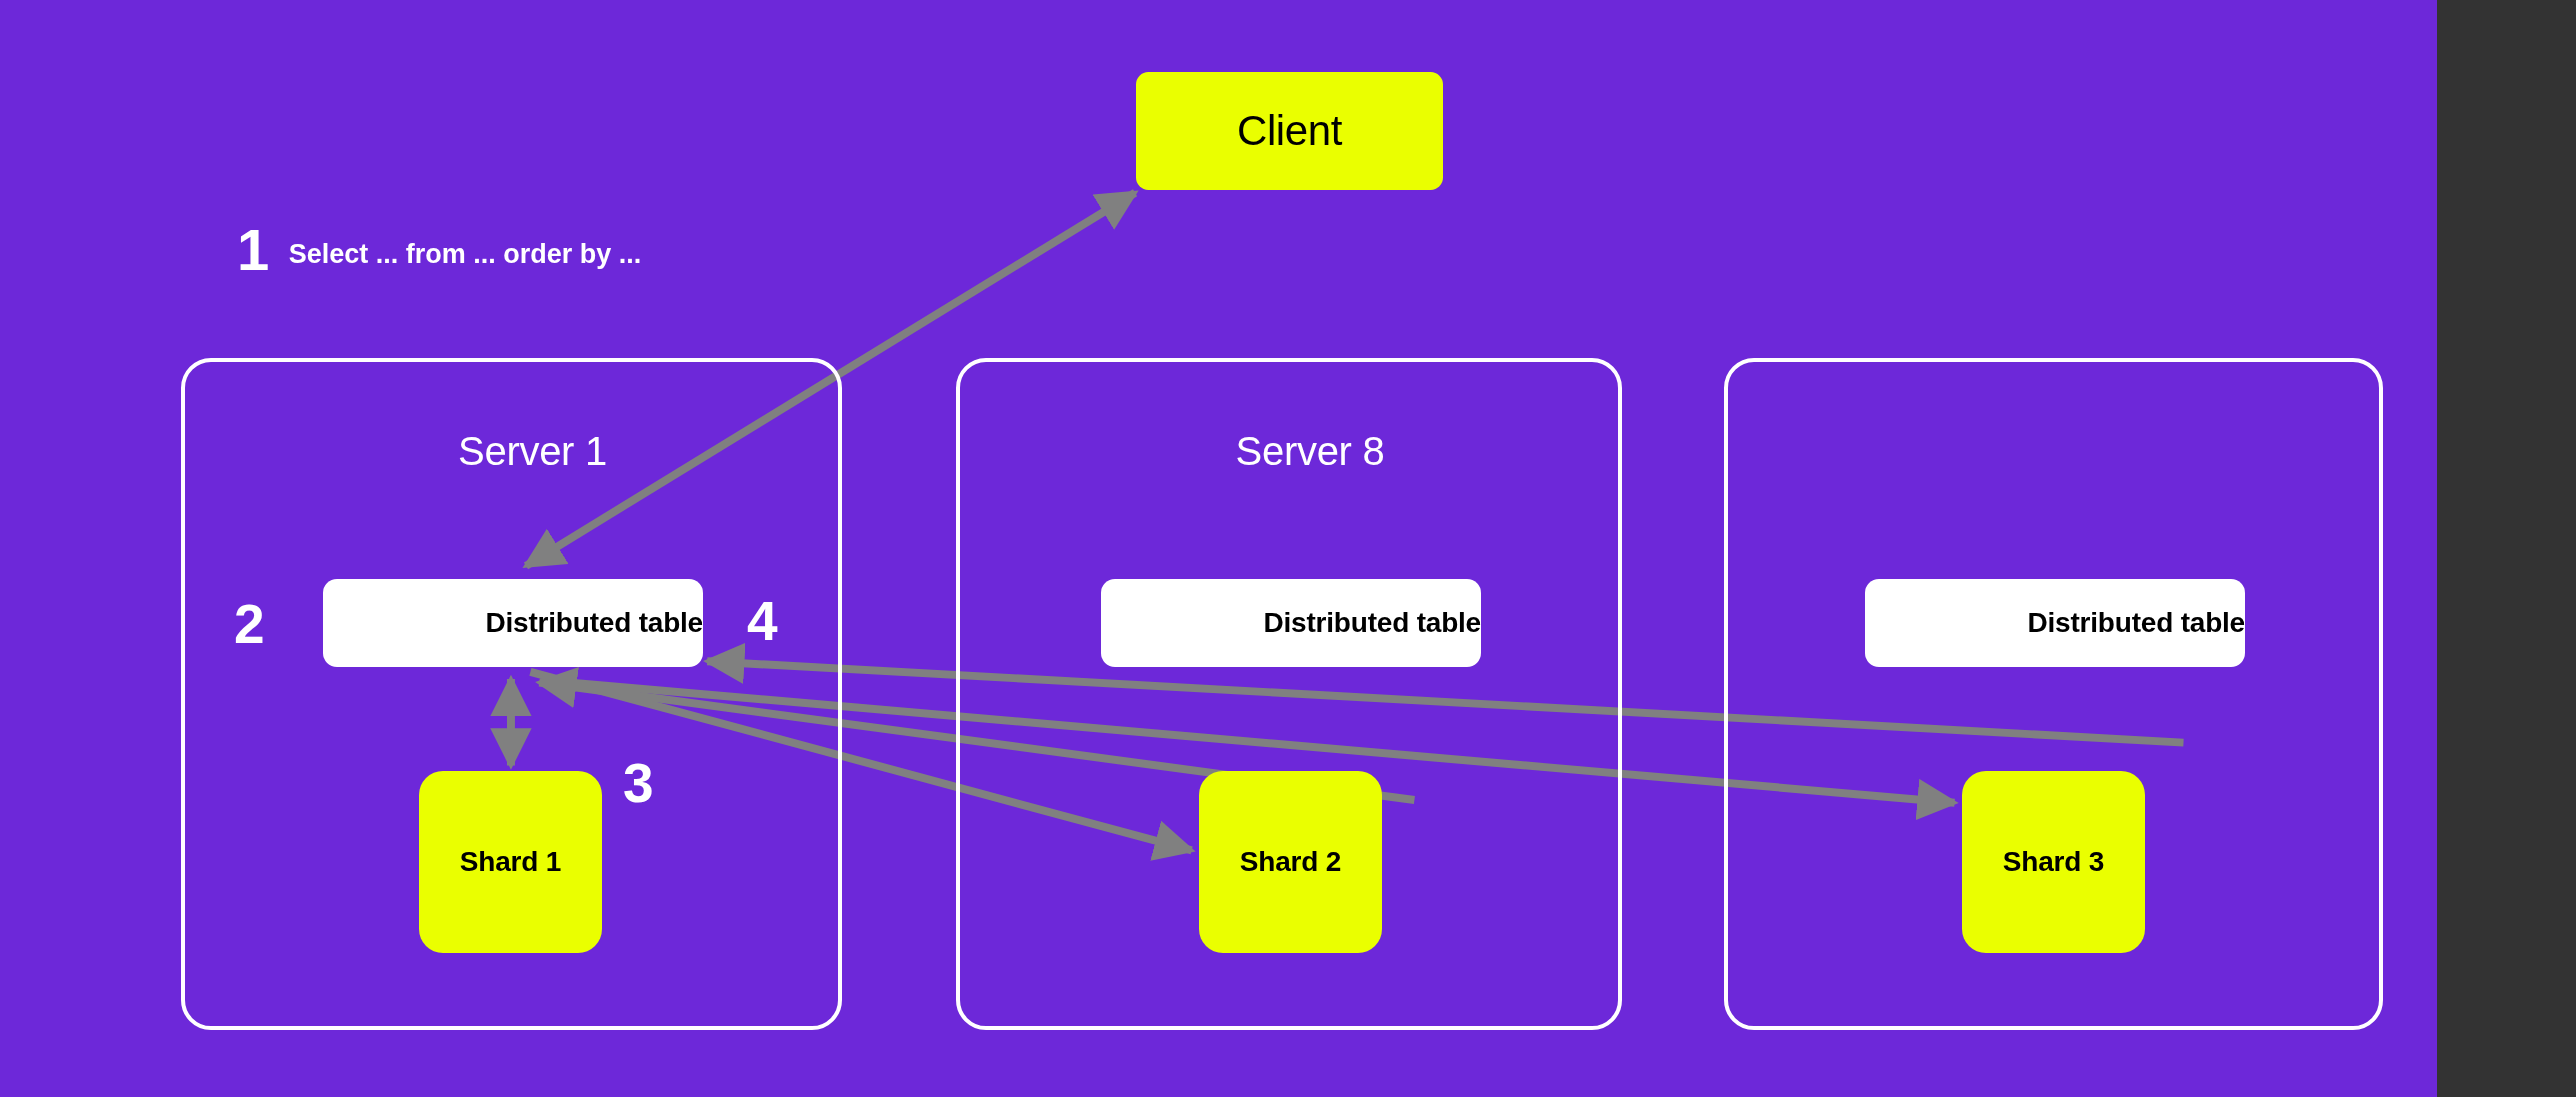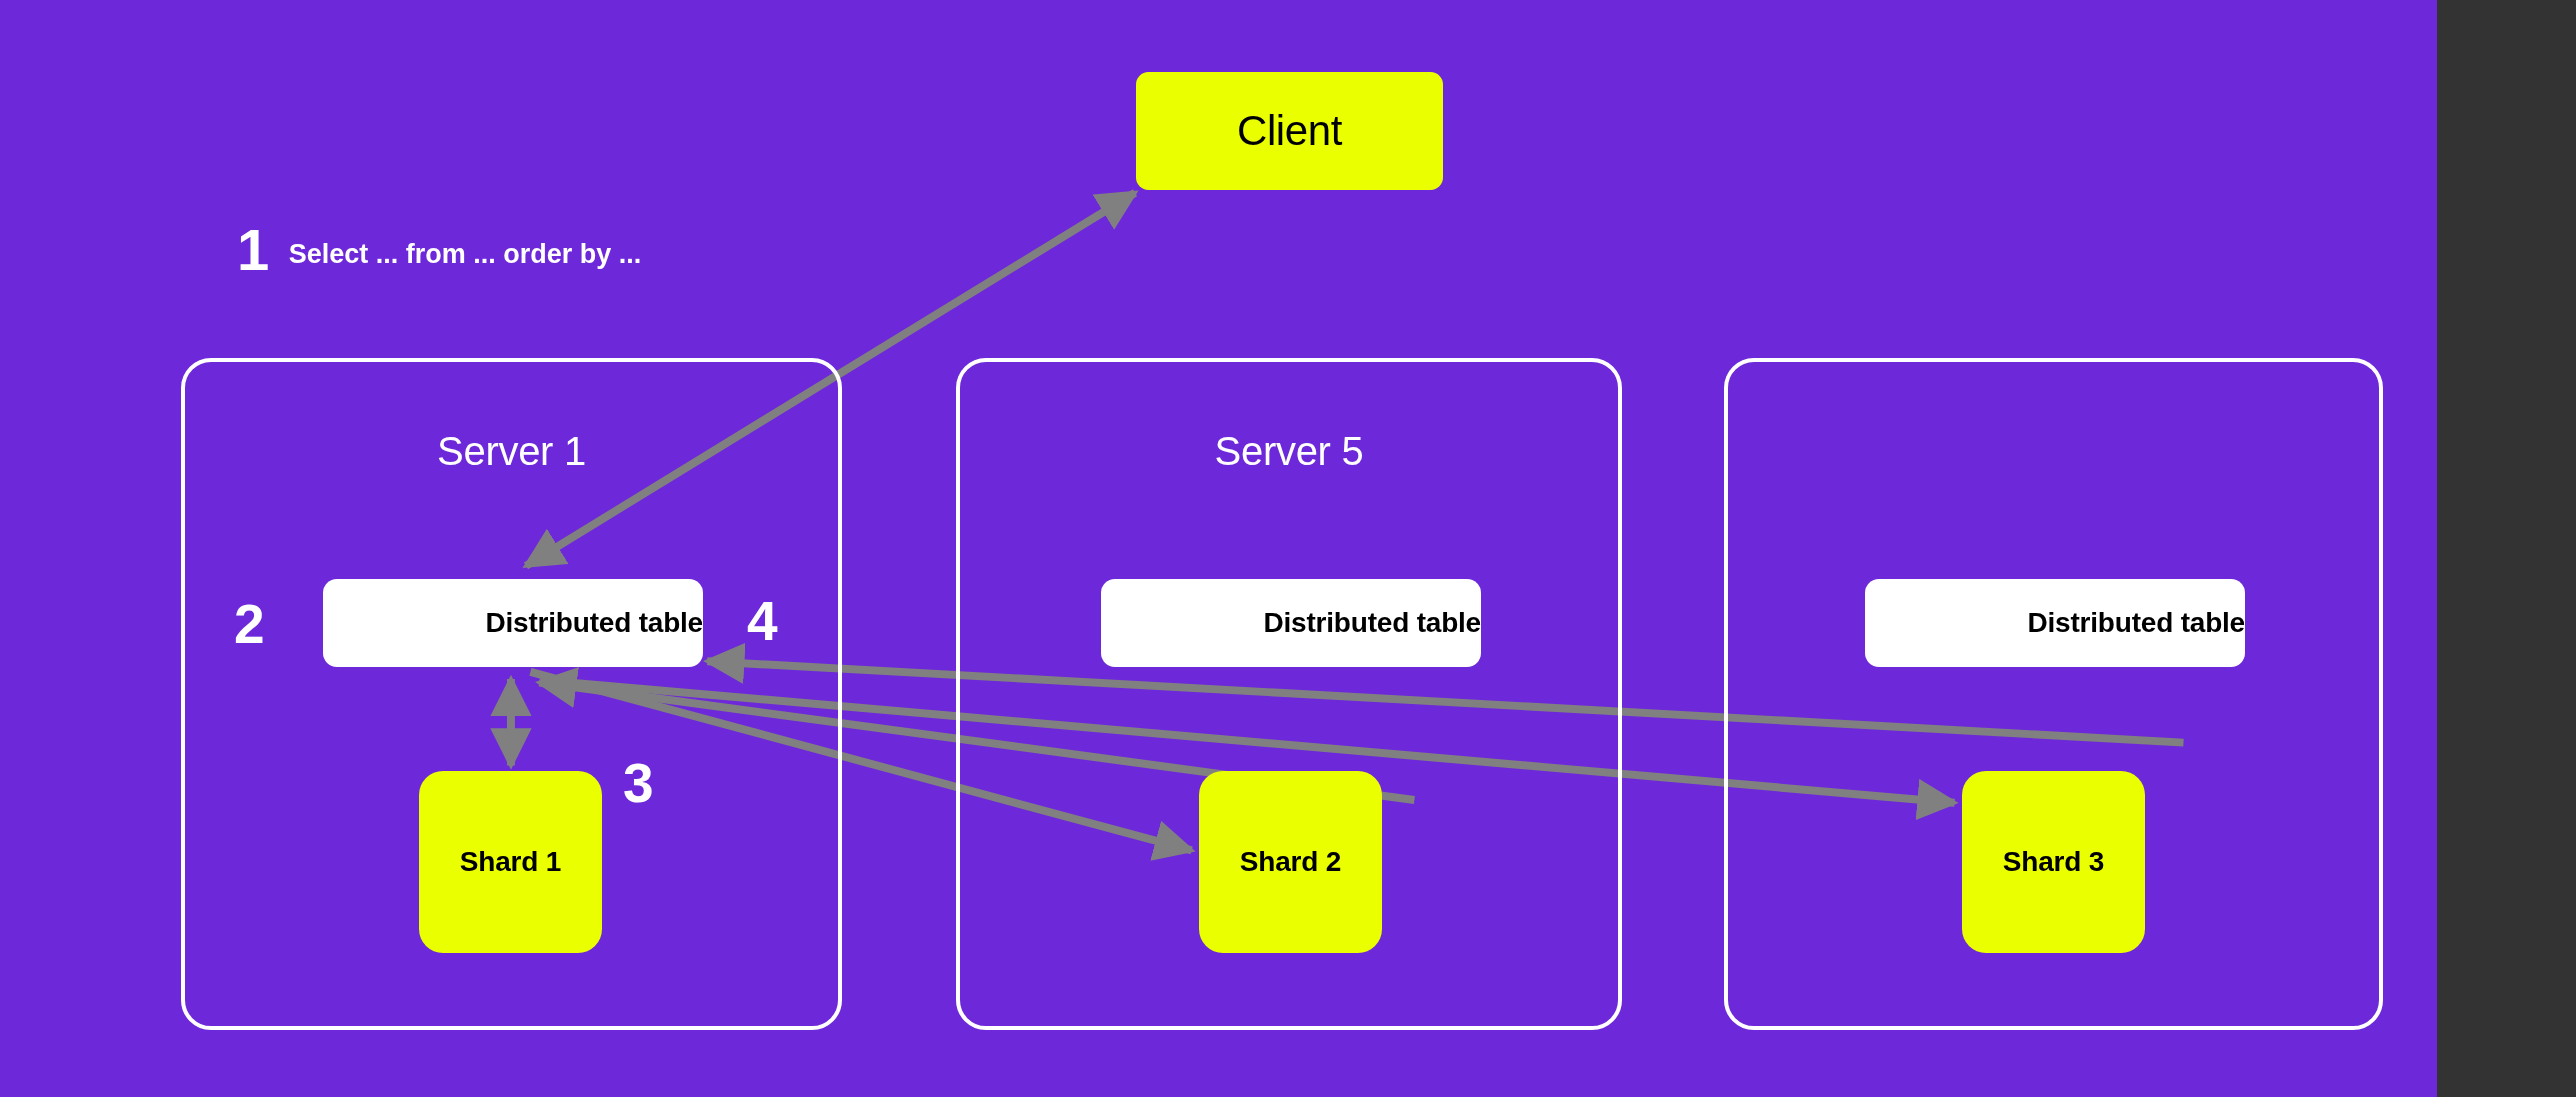--- a/index.html
+++ b/index.html
@@ -91,20 +91,21 @@
   .server-title {
     position: absolute;
     top: 429px;
     color: #FFFFFF;
     font-size: 40px;
     font-weight: 400;
     text-align: center;
     letter-spacing: -0.3px;
     z-index: 6;
     font-family: "Liberation Sans", sans-serif;
+    margin-left: 21px;
   }
   .title-1 { left: 181px;  width: 661px; }
   .title-2 { left: 956px; width: 666px; }
   .title-3 { left: 1724px; width: 659px; }
 
   
   .dtable {
     position: absolute;
     top: 579px;
     height: 88px;
@@ -212,21 +213,21 @@
 
   <div class="dtable dtable-1">
     <span class="dtable-label">Distributed table</span>
   </div>
 
   <div class="shard shard-1">
     <span class="shard-label">Shard 1</span>
   </div>
 
   <div class="server-box server-2"></div>
-  <div class="server-title title-2">Server 5</div>
+  <div class="server-title title-2">Server 8</div>
 
   <div class="dtable dtable-2">
     <span class="dtable-label">Distributed table</span>
   </div>
 
   <div class="shard shard-2">
     <span class="shard-label">Shard 2</span>
   </div>
 
   <div class="server-box server-3"></div>

